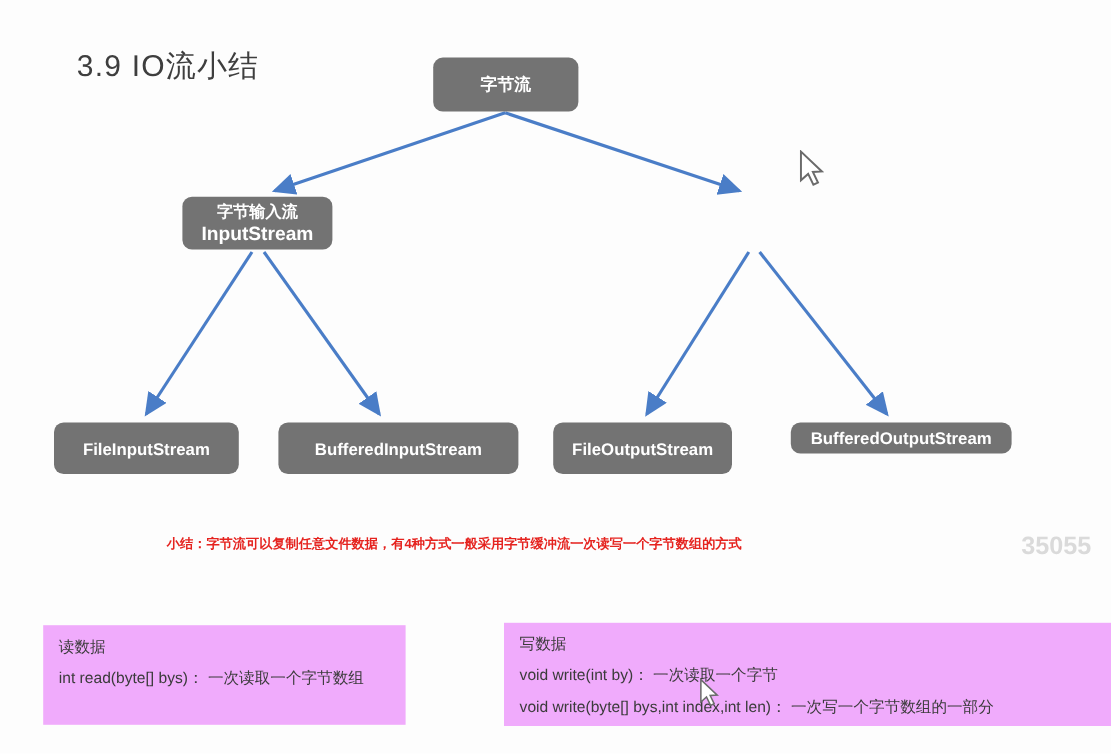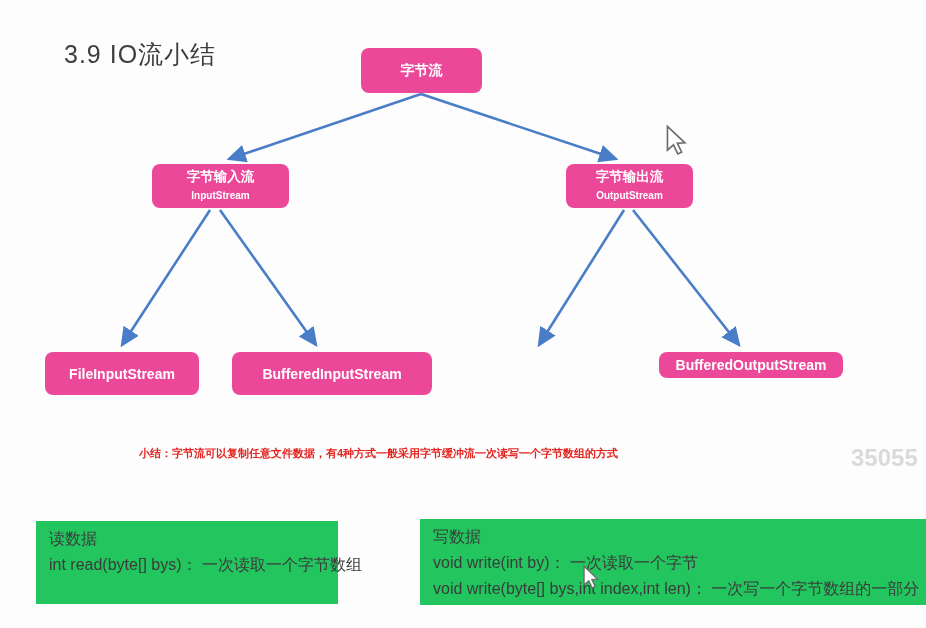--- a/index.html
+++ b/index.html
@@ -17,47 +17,47 @@
     position:absolute;left:64px;top:38px;
     font-size:25px;font-weight:400;color:#3e3e3e;
     letter-spacing:1px;
   }
   .connectors{
     position:absolute;left:0;top:0;width:926px;height:628px;
     pointer-events:none;
   }
   .node{
     position:absolute;
-    background:#ec4899;
+    background:#737373;
     border-radius:8px;
     color:#ffffff;
     display:flex;flex-direction:column;
     align-items:center;justify-content:center;
     text-align:center;
     font-weight:600;
     box-sizing:border-box;
   }
   .node .cn{font-size:13.5px;line-height:19px;}
-  .node .en{font-size:10px;line-height:19px;}
+  .node .en{font-size:16px;line-height:19px;}
   .node-single{font-size:14px;}
   .summary{
     position:absolute;left:139px;top:446px;
     font-size:11px;font-weight:700;color:#e5231f;
     white-space:nowrap;z-index:2;
   }
   .watermark{
     position:absolute;left:851px;top:444px;
-    font-size:24px;font-weight:700;color:#dadada;
+    font-size:21px;font-weight:700;color:#dadada;
     z-index:1;white-space:nowrap;
   }
   .panel{
     position:absolute;
-    background:#22c55e;
+    background:#f0abfc;
     color:#3b3b3b;
-    font-size:16px;
+    font-size:13px;
     line-height:26px;
     padding:5px 13px 6px 13px;
     box-sizing:border-box;
   }
   .panel-read{left:36px;top:521px;width:302px;height:83px;}
   .panel-write{left:420px;top:519px;width:547px;height:86px;}
   .panel .line{white-space:nowrap;}
   .cursor{position:absolute;z-index:5;pointer-events:none;}
   .cursor-1{left:666px;top:125px;}
   .cursor-2{left:583px;top:565px;}
@@ -82,38 +82,37 @@
       <line x1="220" y1="210" x2="316" y2="345" marker-end="url(#arrow)"></line>
       <line x1="624" y1="210" x2="539" y2="345" marker-end="url(#arrow)"></line>
       <line x1="633" y1="210" x2="739" y2="345" marker-end="url(#arrow)"></line>
     </g>
   </svg>
 
   <div class="node node-single" style="left:361px;top:48px;width:121px;height:45px;">
     <span>字节流</span>
   </div>
 
-  <div class="node" style="left:152px;top:164px;width:137px;height:44px;">
+  <div class="node" style="left:152px;top:164px;width:125px;height:44px;">
     <span class="cn">字节输入流</span>
     <span class="en">InputStream</span>
   </div>
 
-  <div class="node" style="left:566px;top:164px;width:127px;height:44px;">
-    <span class="cn">字节输出流</span>
-    <span class="en">OutputStream</span>
-  </div>
 
   <div class="node node-single" style="left:45px;top:352px;width:154px;height:43px;">
     <span>FileInputStream</span>
   </div>
 
   <div class="node node-single" style="left:232px;top:352px;width:200px;height:43px;justify-content:center;">
     <span>BufferedInputStream</span>
   </div>
 
+  <div class="node node-single" style="left:461px;top:352px;width:149px;height:43px;">
+    <span>FileOutputStream</span>
+  </div>
 
   <div class="node node-single" style="left:659px;top:352px;width:184px;height:26px;justify-content:center;">
     <span>BufferedOutputStream</span>
   </div>
 
   <div class="watermark">35055</div>
 
   <div class="summary">小结：字节流可以复制任意文件数据，有4种方式一般采用字节缓冲流一次读写一个字节数组的方式</div>
 
   <div class="panel panel-read">

